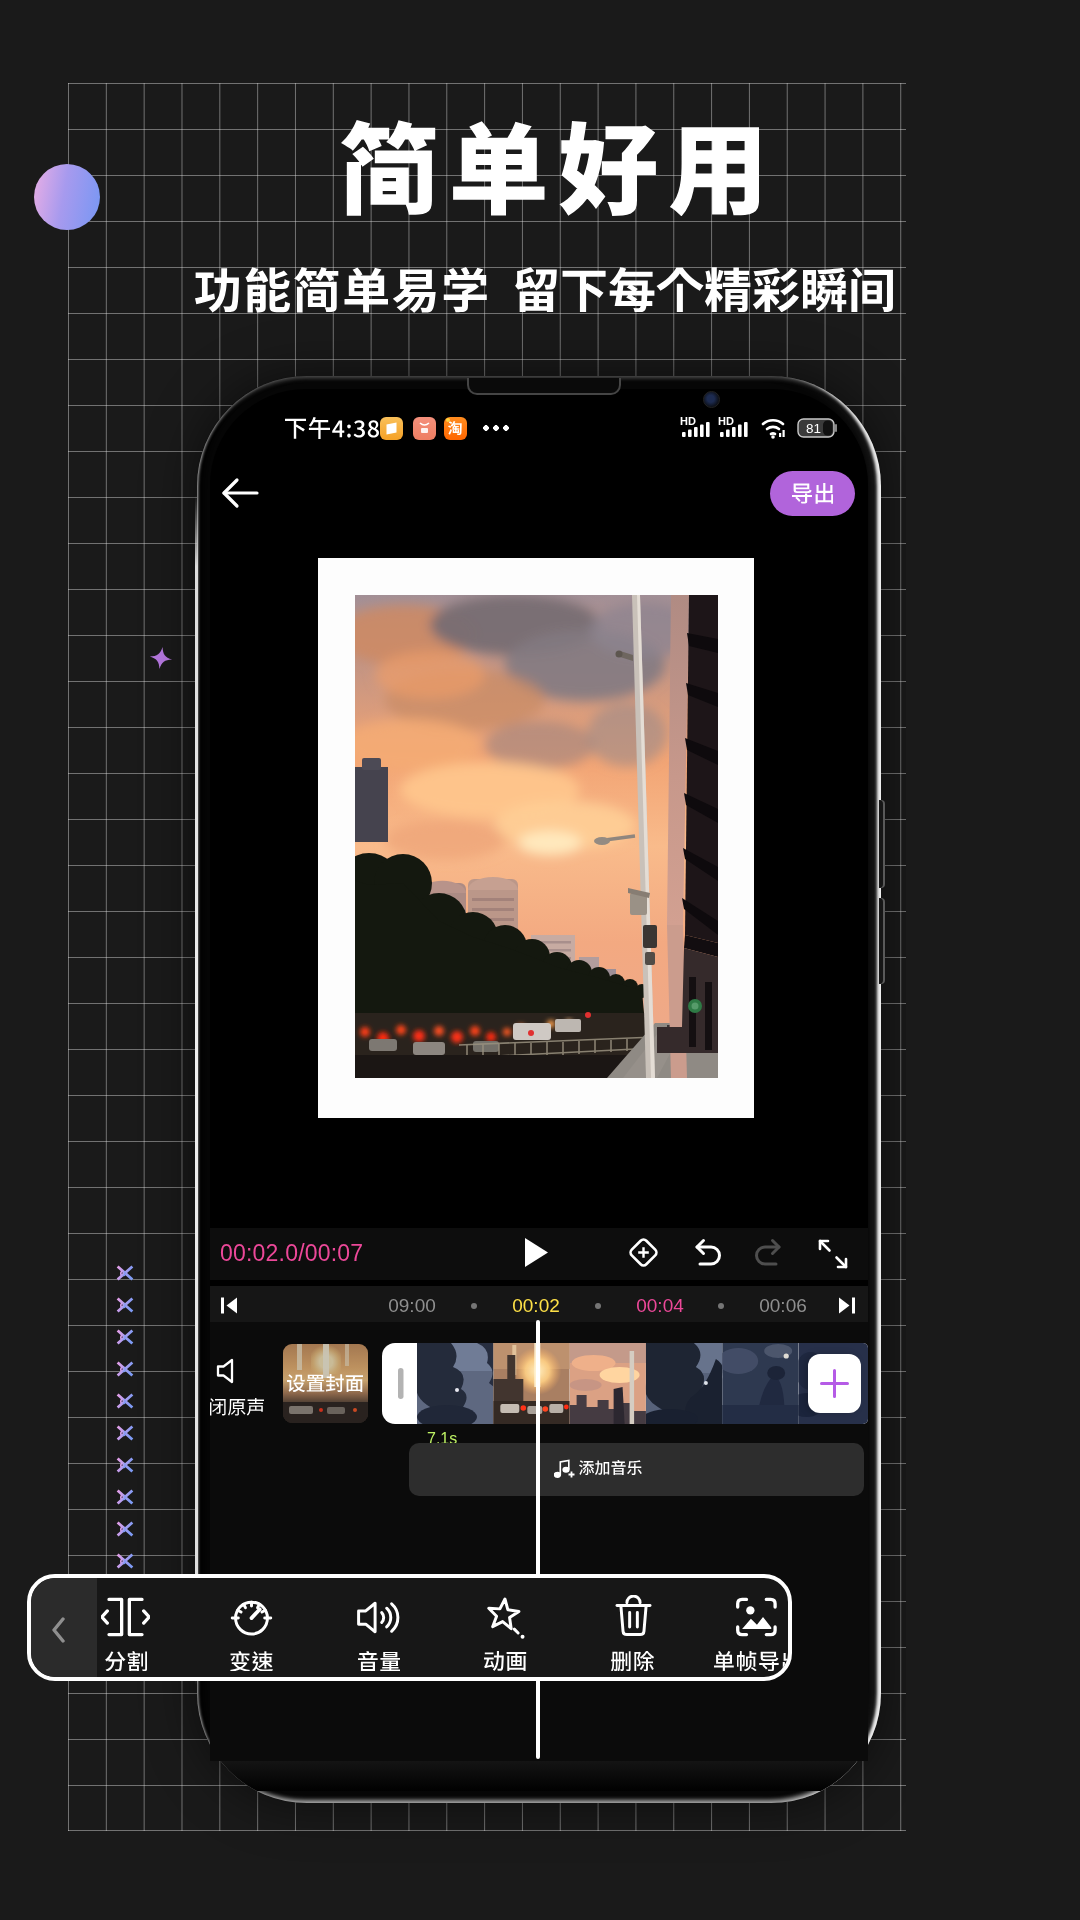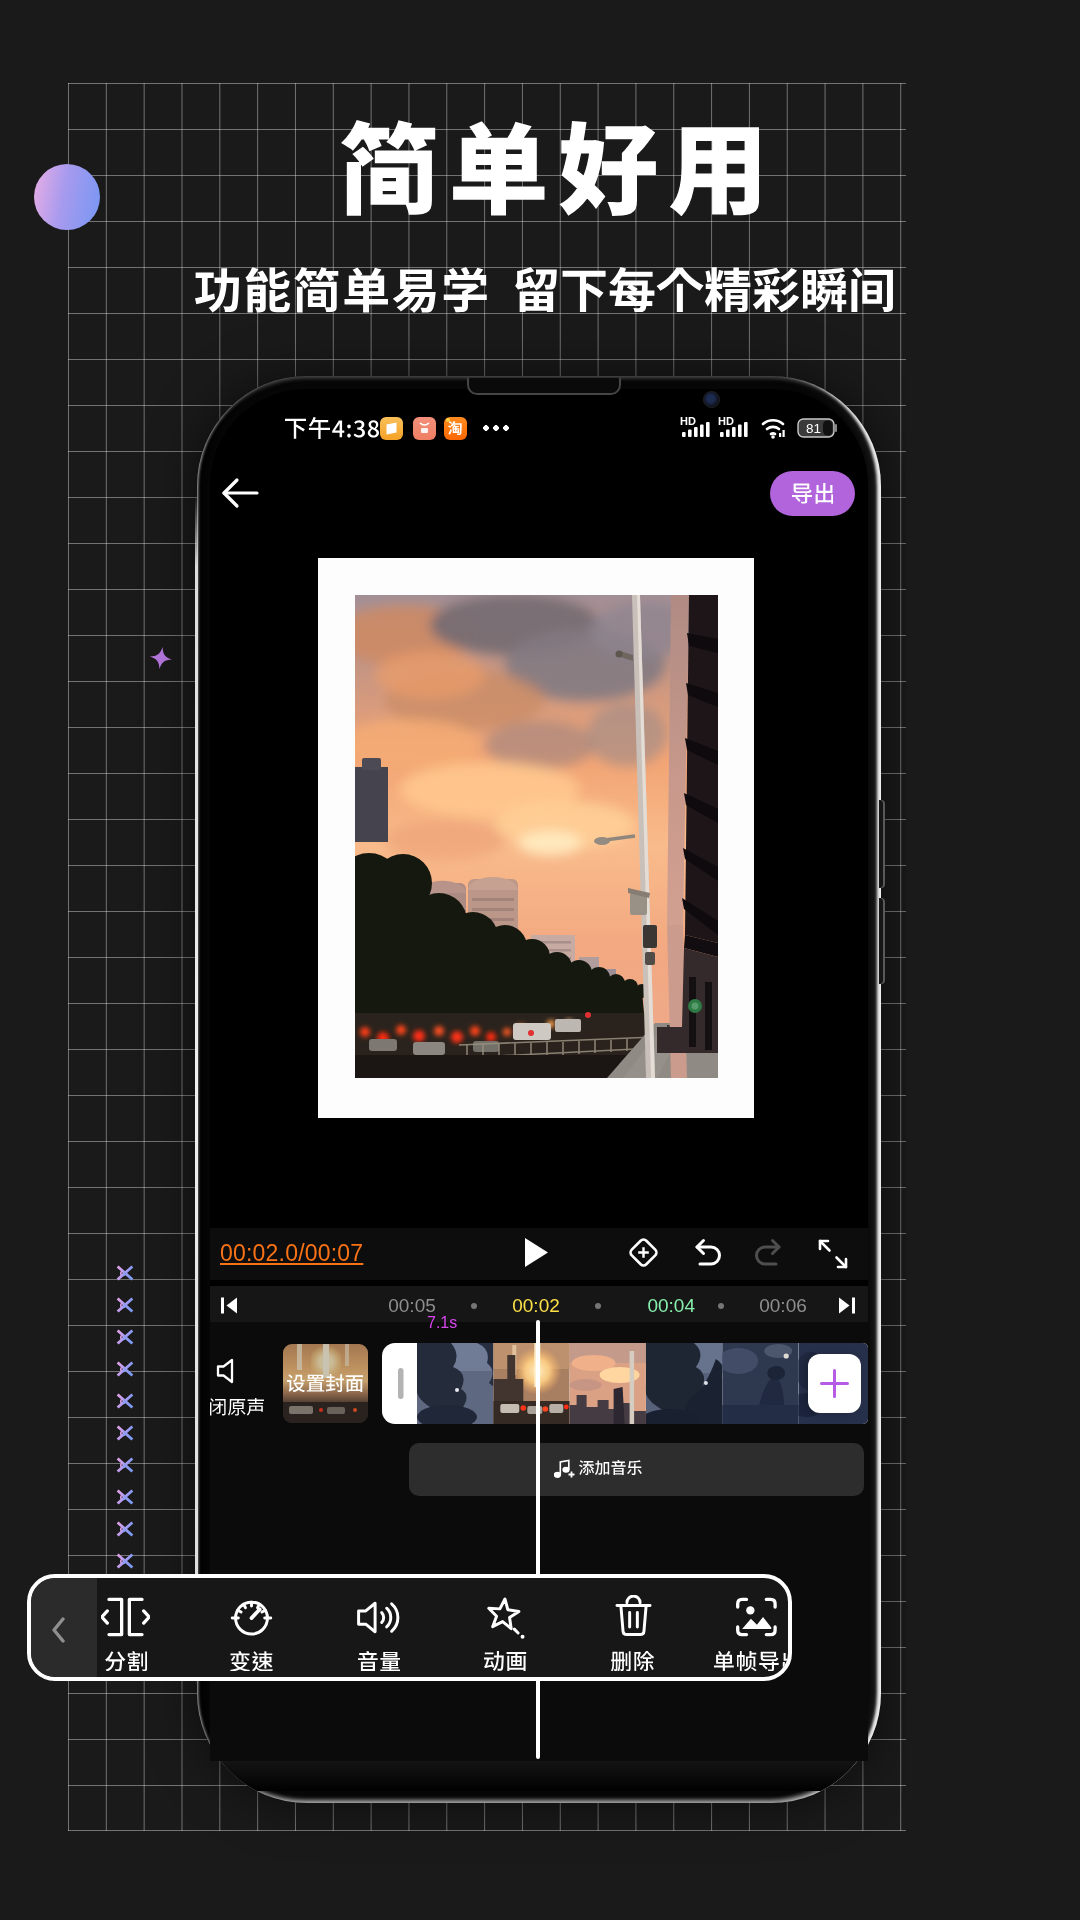--- a/index.html
+++ b/index.html
@@ -356,22 +356,22 @@
 <path d="M278,60 L265,56 L265,62 L278,66 Z" fill="#6e665f"></path>
 <circle cx="264" cy="59" r="3.5" fill="#5d564f"></circle>
 <path d="M280,241 L250,245" stroke="#8f867e" stroke-width="3.5"></path>
 <ellipse cx="247" cy="246" rx="8" ry="4" fill="#948b82"></ellipse>
 <rect x="275" y="298" width="17" height="22" rx="2" fill="#9a9186"></rect>
 <path d="M273,293 L295,298 L294,303 L273,298 Z" fill="#877d73"></path>
 <rect x="288" y="330" width="14" height="23" rx="2" fill="#3a3633"></rect>
 <rect x="290" y="357" width="10" height="13" rx="2" fill="#514c47"></rect>
 </svg>
 <div style="position:absolute;left:210px;top:1228px;width:658px;height:52px;background:#0d0d0d;"></div>
-<div style="position:absolute;left:220px;top:1240px;width:200px;height:26px;color:#f97316;
-font:23px 'Liberation Sans',sans-serif;letter-spacing:0.2px;text-decoration:underline;">00:02.0/00:07</div>
+<div style="position:absolute;left:220px;top:1240px;width:200px;height:26px;color:#ec4899;
+font:23px 'Liberation Sans',sans-serif;letter-spacing:0.2px;">00:02.0/00:07</div>
 <svg style="position:absolute;left:524px;top:1237px" width="25" height="31" viewBox="0 0 25 31">
       <path d="M1,1 L24,15.5 L1,30 Z" fill="#fff"></path>
     </svg>
 <svg style="position:absolute;left:625px;top:1234px" width="37" height="37" viewBox="0 0 37 37">
 <rect x="8.2" y="8.2" width="20.6" height="20.6" rx="4" fill="none" stroke="#fff" stroke-width="2.6" transform="rotate(45 18.5 18.5)"></rect>
 <path d="M18.5,13.2 V23.8 M13.2,18.5 H23.8" stroke="#fff" stroke-width="2.4"></path>
     </svg>
 <svg style="position:absolute;left:690px;top:1238px" width="34" height="30" viewBox="0 0 34 30">
       <path d="M7,9 H21 A8.5,8.5 0 0 1 21,26 H10" stroke="#fff" stroke-width="3" fill="none" stroke-linecap="round"></path>
       <path d="M13.5,2.5 L7,9 L13.5,15.5" stroke="#fff" stroke-width="3" fill="none" stroke-linecap="round" stroke-linejoin="round"></path>
@@ -389,24 +389,24 @@
 <path d="M19.5,19.5 L29,29"></path>
         <path d="M29,21 V29 H21"></path>
       </g>
     </svg>
 <div style="position:absolute;left:210px;top:1286px;width:658px;height:36px;background:#161616;"></div>
 <svg style="position:absolute;left:221px;top:1296px" width="17" height="19" viewBox="0 0 17 19">
 <rect x="0" y="1.5" width="3" height="16" fill="#fff"></rect>
       <path d="M16,1.5 V17.5 L5.5,9.5 Z" fill="#fff"></path>
     </svg>
 <div style="position:absolute;left:377px;top:1295px;width:70px;text-align:center;color:#8f8f8f;
-font:19px 'Liberation Sans',sans-serif;">00:05</div>
+font:19px 'Liberation Sans',sans-serif;">09:00</div>
 <div style="position:absolute;left:501px;top:1295px;width:70px;text-align:center;color:#fde047;
 font:19px 'Liberation Sans',sans-serif;">00:02</div>
-<div style="position:absolute;left:625px;top:1295px;width:70px;text-align:right;color:#86efac;
+<div style="position:absolute;left:625px;top:1295px;width:70px;text-align:center;color:#ec4899;
 font:19px 'Liberation Sans',sans-serif;">00:04</div>
 <div style="position:absolute;left:748px;top:1295px;width:70px;text-align:center;color:#8f8f8f;
 font:19px 'Liberation Sans',sans-serif;">00:06</div>
 <div style="position:absolute;left:471px;top:1303px;width:6px;height:6px;border-radius:50%;background:#757575;"></div>
 <div style="position:absolute;left:595px;top:1303px;width:6px;height:6px;border-radius:50%;background:#757575;"></div>
 <div style="position:absolute;left:718px;top:1303px;width:6px;height:6px;border-radius:50%;background:#757575;"></div>
 <svg style="position:absolute;left:838px;top:1296px" width="17" height="19" viewBox="0 0 17 19">
 <rect x="14" y="1.5" width="3" height="16" fill="#fff"></rect>
       <path d="M1,1.5 V17.5 L11.5,9.5 Z" fill="#fff"></path>
     </svg>
@@ -524,21 +524,21 @@
 <ellipse cx="12" cy="28" rx="15" ry="19" fill="#1f2840"></ellipse>
 <ellipse cx="8" cy="62" rx="17" ry="12" fill="#1b243c"></ellipse>
           </g>
         </g>
 <rect x="16" y="25" width="5.5" height="31" rx="2.75" fill="#b3b3b3"></rect>
       </svg></div>
 <div style="position:absolute;left:808px;top:1354px;width:53px;height:59px;border-radius:12px;background:#fff;
 box-shadow:-3px 0 7px rgba(0,0,0,0.18);"><svg width="53" height="59" viewBox="0 0 53 59">
 <path d="M26.5,16.5 V42.5 M13.5,29.5 H39.5" stroke="#b55be6" stroke-width="3" stroke-linecap="round"></path>
       </svg></div>
-<div style="position:absolute;left:427px;top:1314px;color:#d946ef;font:16px 'Liberation Sans',sans-serif;">7.1s</div>
+<div style="position:absolute;left:427px;top:1430px;color:#bef264;font:16px 'Liberation Sans',sans-serif;">7.1s</div>
 <div style="position:absolute;left:409px;top:1443px;width:455px;height:53px;border-radius:10px;background:#2d2d2d;"></div>
 <svg style="position:absolute;left:554px;top:1458px" width="22" height="22" viewBox="0 0 22 22">
 <g stroke="#fff" stroke-width="1.6" fill="#fff">
         <ellipse cx="3.4" cy="16.8" rx="2.9" ry="2.3"></ellipse>
 <path d="M6.3,16.8 V4 L14.8,2.5 V11.5" fill="none"></path>
         <ellipse cx="12" cy="11.8" rx="2.8" ry="2.2"></ellipse>
 <path d="M14.5,16.5 H20.5 M17.5,13.5 V19.5" stroke-width="1.8" fill="none"></path>
       </g>
     </svg>
 <svg style="position:absolute;left:579px;top:1460px" width="62.9" height="15.0" viewBox="0.5 -13.7 62.9 15.0">

